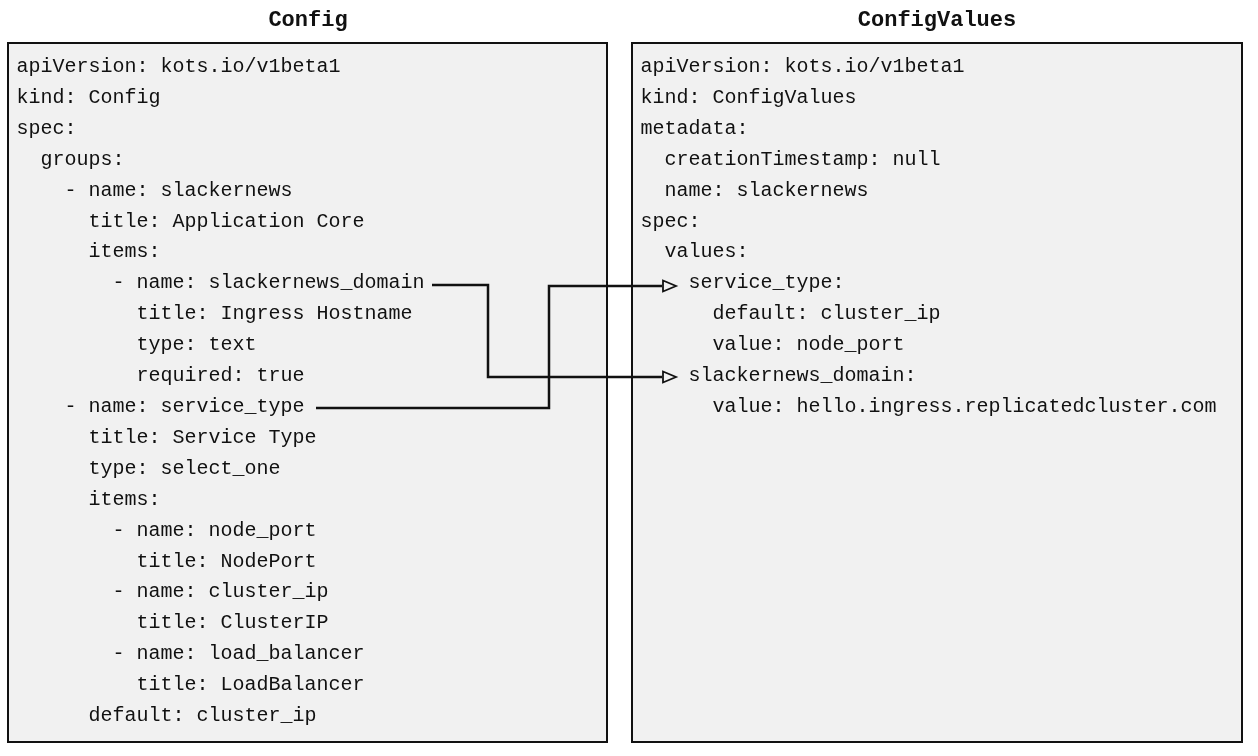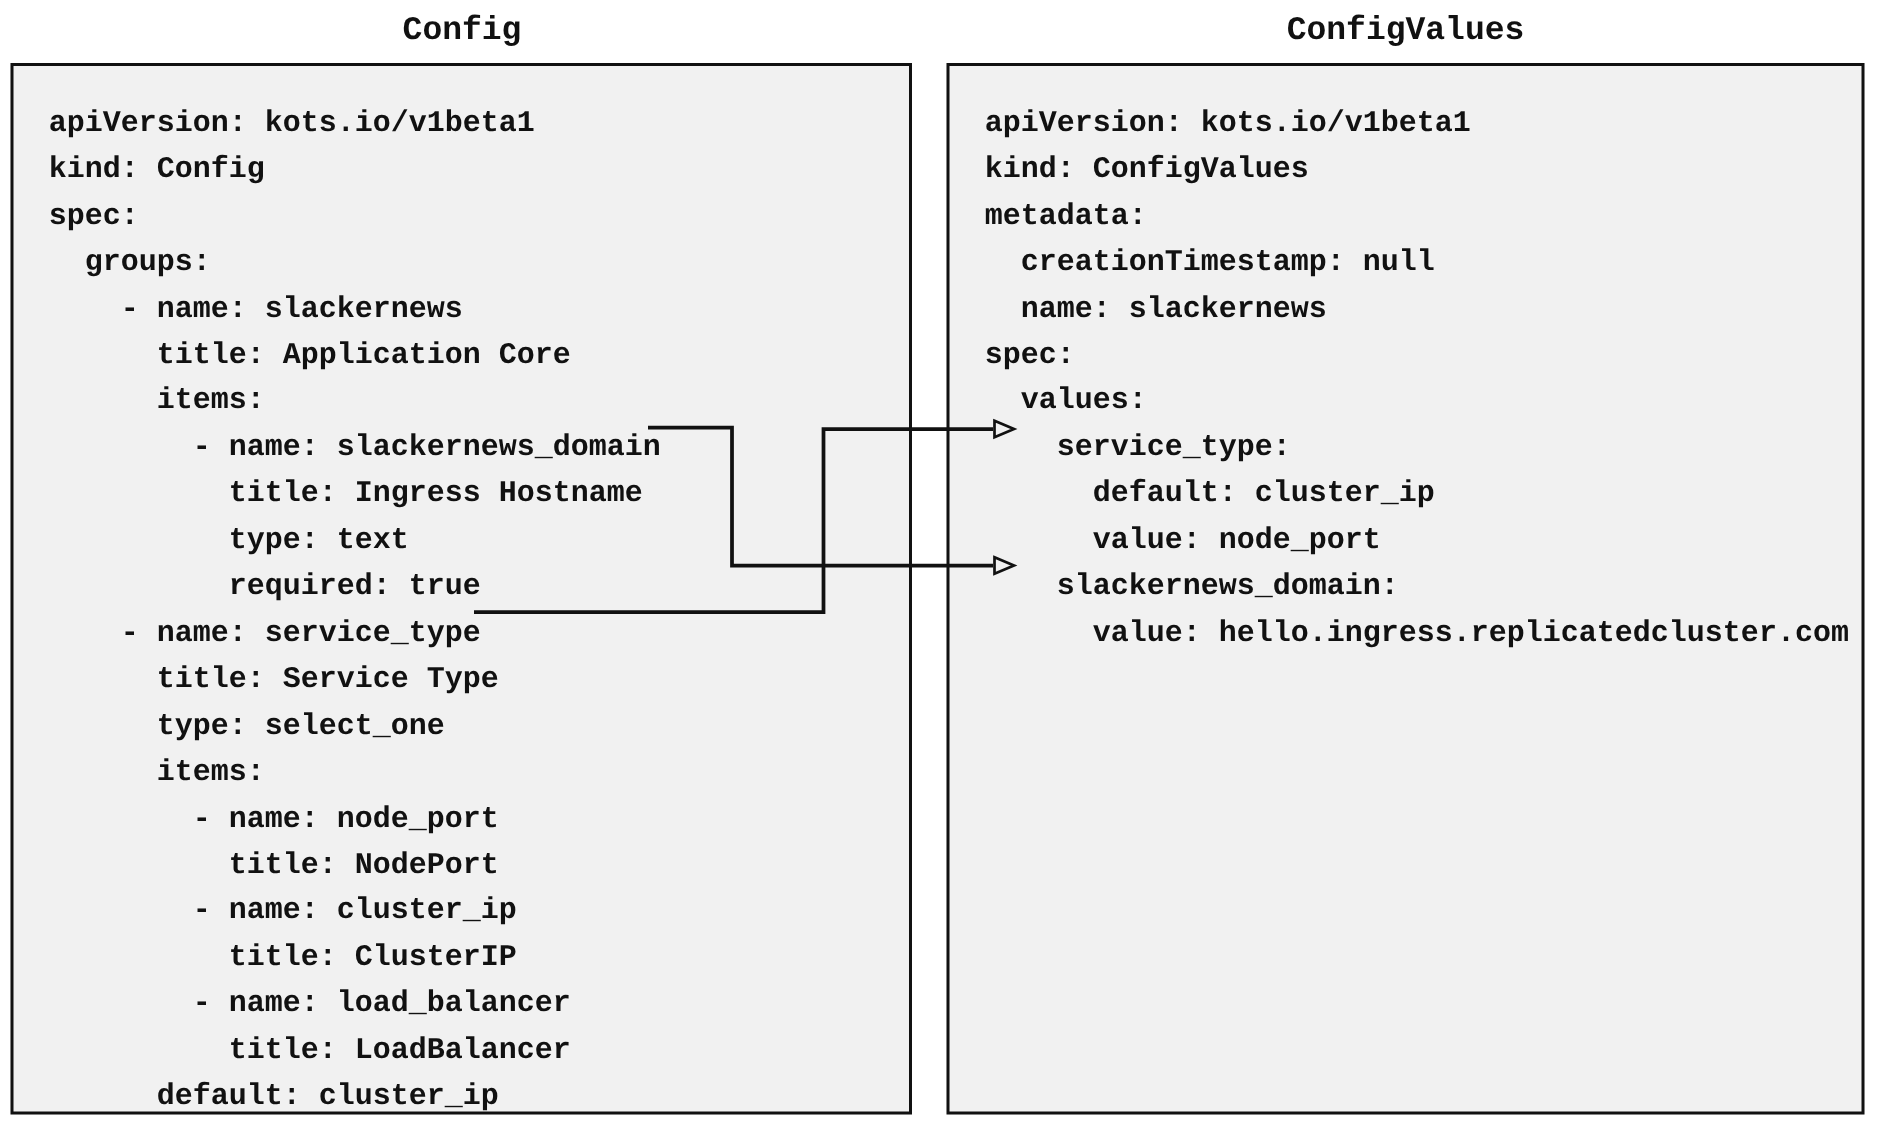--- a/index.html
+++ b/index.html
@@ -30,24 +30,24 @@
     position: absolute;
     top: 42px;
     height: 701px;
     background: #f1f1f1;
     border: 2.5px solid #111111;
     box-sizing: border-box;
   }
   #config-panel { left: 7px;   width: 601px; }
   #values-panel { left: 631px; width: 612px; }
   .panel pre {
-    margin: 16px;
+    margin: 0;
     padding: 8px 4px 0 7.5px;
     font-family: "Liberation Mono", "DejaVu Sans Mono", monospace;
-    font-weight: bold;
+    font-weight: normal;
     font-size: 20px;
     line-height: 30.9px;
     color: #111111;
     white-space: pre;
   }
   svg.connectors {
     position: absolute;
     left: 0; top: 0;
     width: 1258px;
     height: 756px;

